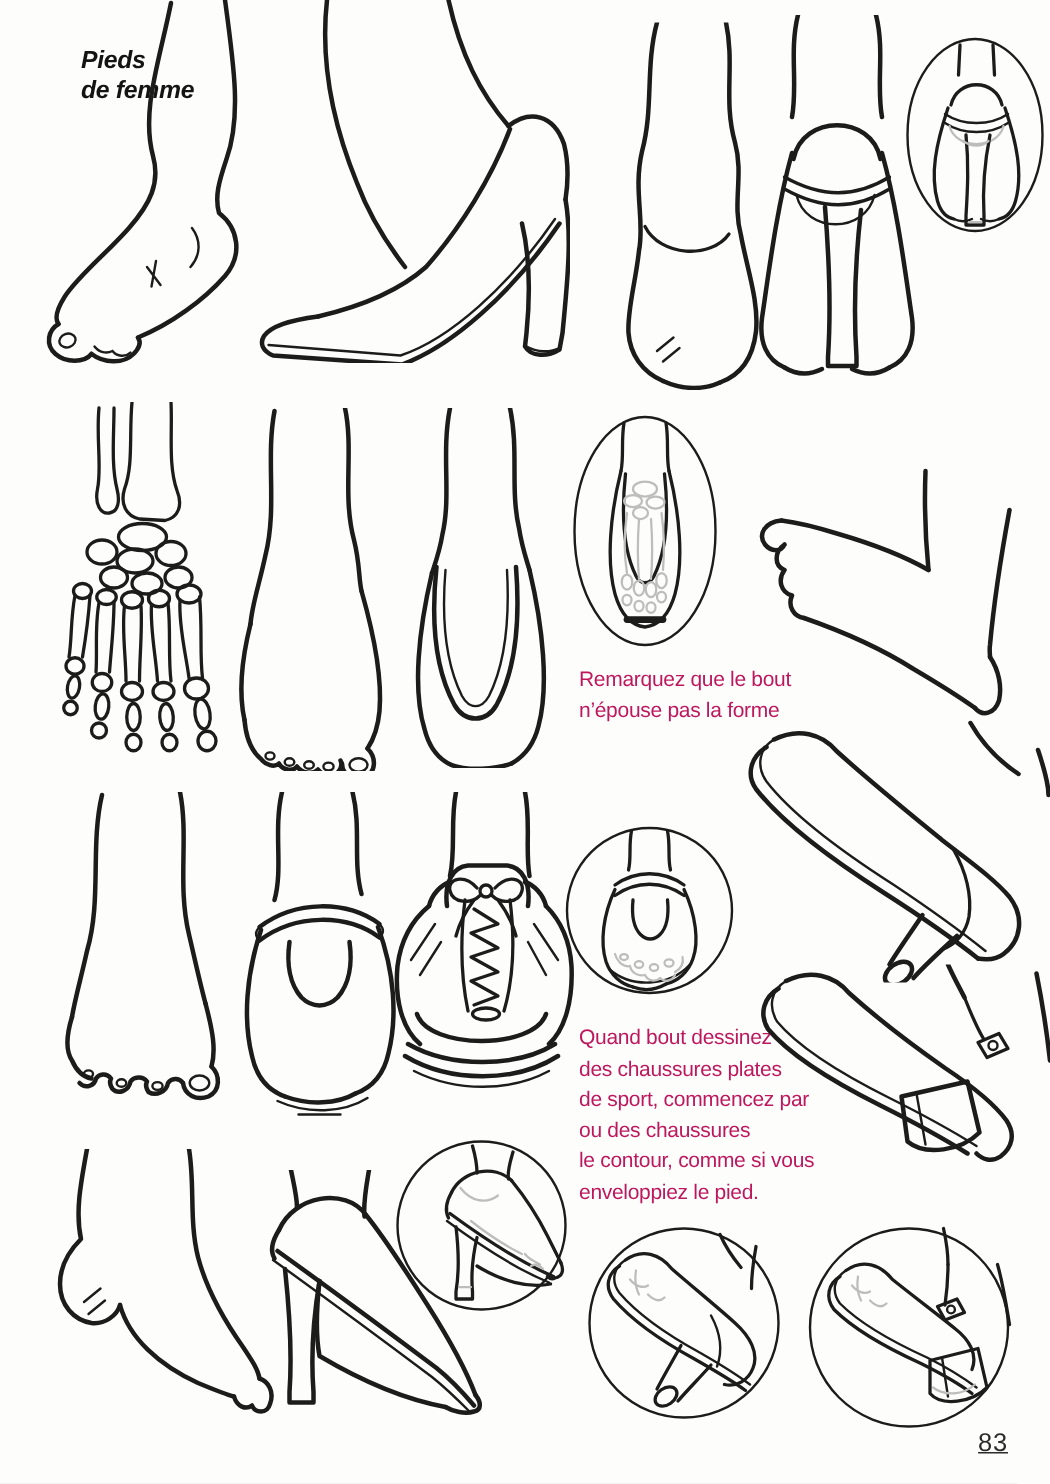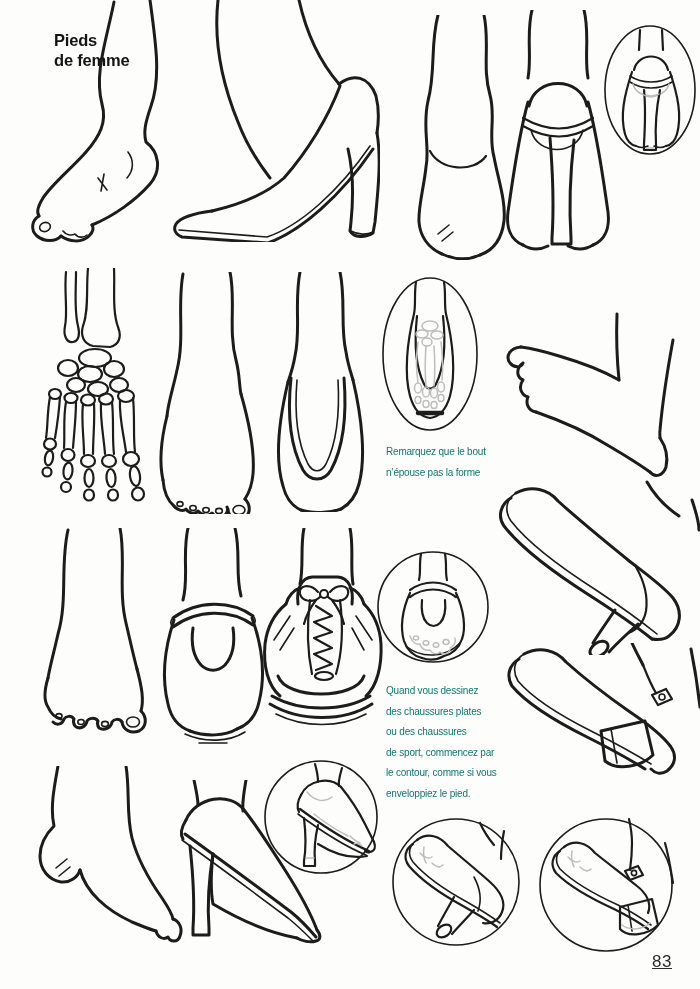--- a/index.html
+++ b/index.html
@@ -13,24 +13,24 @@
     fill:none;stroke:var(--ink,#1c1c1a);stroke-width:3;
     stroke-linecap:round;stroke-linejoin:round;
   }
   .fig .md, .fig .md path, .fig .md ellipse, .fig .md circle{stroke-width:2.2;}
   .fig .thin, .fig .thin path, .fig .thin ellipse{stroke-width:1.6;}
   .fig .sk, .fig .sk path, .fig .sk ellipse, .fig .sk circle{
     stroke:var(--sketch,#bdbdbb);stroke-width:1.5;
   }
   .page-title{
     position:absolute;left:54px;top:30px;
-    font-size:16.5px;font-weight:bold;line-height:1.22;letter-spacing:-.2px;color:#141412;
+    font-size:16.5px;font-weight:bold;line-height:1.22;letter-spacing:-.2px;color:#141412;font-style:italic;
   }
   .note{
-    position:absolute;font-size:10px;line-height:20.5px;letter-spacing:-.2px;color:#0f766e;
+    position:absolute;font-size:14px;line-height:20.5px;letter-spacing:-.2px;color:#be185d;
   }
   .note-1{left:386px;top:442px;width:175px;}
   .note-2{left:386px;top:681px;width:185px;}
   .page-number{
     position:absolute;left:600px;top:952px;width:72px;text-align:right;
     font-size:17px;color:#2b2b2b;letter-spacing:.5px;text-decoration:underline;
   }
 </style>
 </head>
 <body>
@@ -255,24 +255,24 @@
     <g class="sk">
       <path d="M34,88 C36,94 40,97 44,96 M44,96 C45,101 50,103 54,102 M54,102 C56,106 61,107 64,104 M64,104 C67,107 72,106 74,102 M74,100 C78,98 80,94 79,90"></path>
       <ellipse cx="40" cy="90" rx="2.6" ry="2"></ellipse>
       <ellipse cx="50" cy="95" rx="2.8" ry="2.2"></ellipse>
       <ellipse cx="60" cy="97" rx="2.8" ry="2.2"></ellipse>
       <ellipse cx="70" cy="94" rx="3" ry="2.4"></ellipse>
     </g>
   </svg>
 
   <div class="note note-2">
-    <div>Quand vous dessinez</div>
+    <div>Quand bout dessinez</div>
     <div>des chaussures plates</div>
+    <div>de sport, commencez par</div>
     <div>ou des chaussures</div>
-    <div>de sport, commencez par</div>
     <div>le contour, comme si vous</div>
     <div>enveloppiez le pied.</div>
   </div>
 
   <svg class="fig" style="left:495px;top:480px" width="205" height="175" viewBox="0 0 205 175" aria-label="Stiletto pump seen from the sole, three-quarter view">
     <path d="M152,2 C160,16 172,28 184,36 M197,20 C201,32 204,42 204,50"></path>
     <path d="M16,18 C6,24 2,36 9,46 C26,68 58,92 94,115 C119,131 142,147 157,159"></path>
     <path class="thin" d="M21,13 C11,19 9,31 16,41 C33,63 65,87 101,110 C125,126 147,142 162,154"></path>
     <path d="M21,13 C37,5 53,9 63,21 C85,41 111,62 133,80 C151,94 168,106 178,118 C188,131 186,147 174,156 C169,160 163,160 157,159"></path>
     <path class="md" d="M141,87 C149,101 153,117 151,131 C149,142 142,150 133,153"></path>

